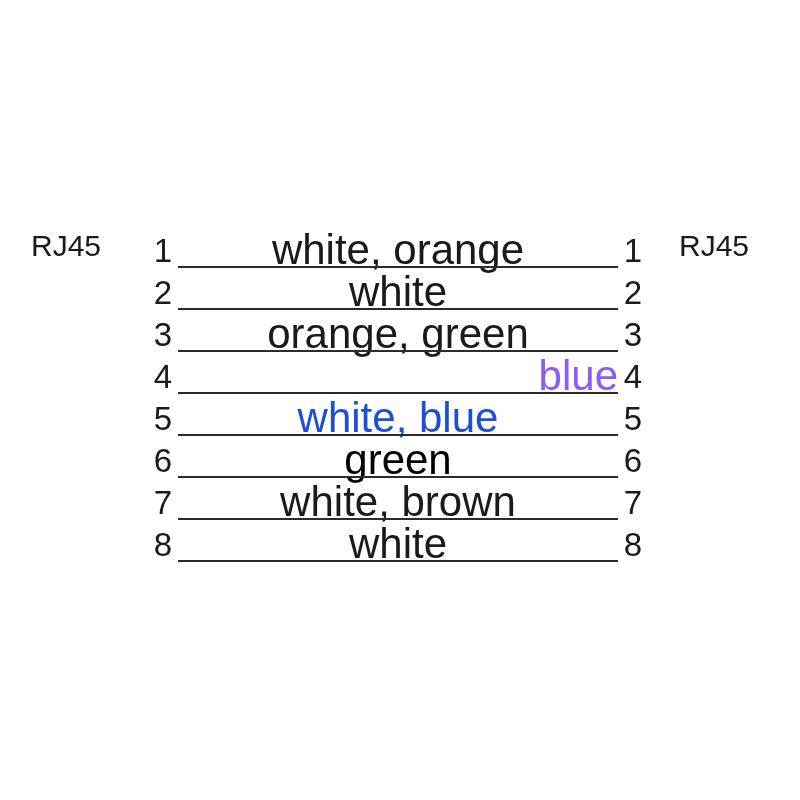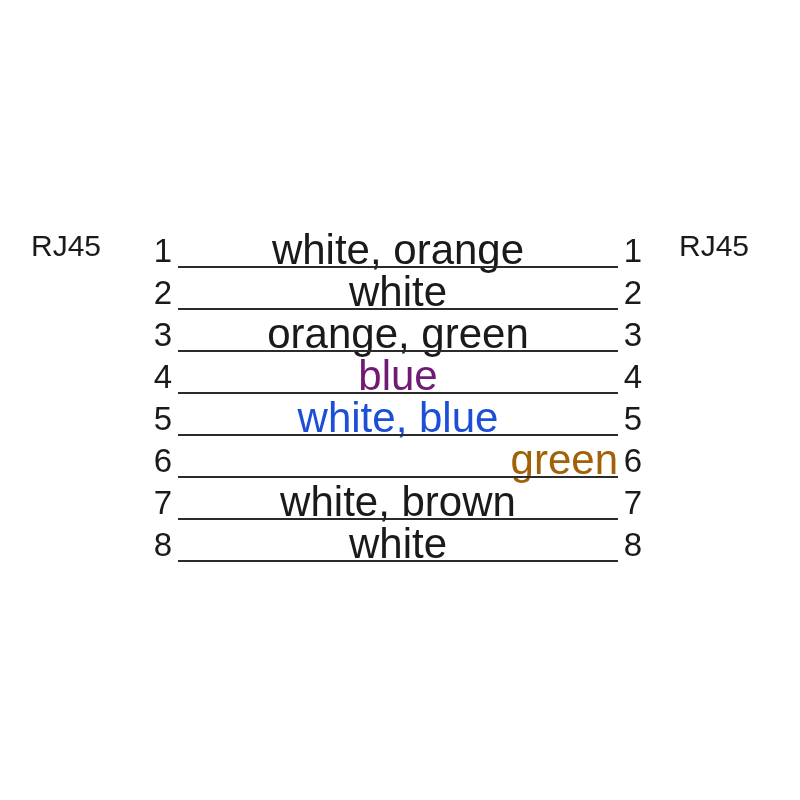--- a/index.html
+++ b/index.html
@@ -111,33 +111,33 @@
         <div class="pin-number left" style="color: rgb(26, 26, 26);">2</div>
         <div class="pin-number right" style="color: rgb(26, 26, 26);">2</div>
       </div>
       <div class="pin-row" style="top: 350px;">
         <div class="wire-label" style="color: rgb(26, 26, 26);">orange, green</div>
         <div class="wire-line" style="border-top-color: rgb(43, 43, 43);"></div>
         <div class="pin-number left" style="color: rgb(26, 26, 26);">3</div>
         <div class="pin-number right" style="color: rgb(26, 26, 26);">3</div>
       </div>
       <div class="pin-row" style="top: 392px;">
-        <div class="wire-label" style="color: #701a75;">blue</div>
+        <div class="wire-label" style="color: #8b5cf6; text-align: right;">blue</div>
         <div class="wire-line" style="border-top-color: rgb(43, 43, 43);"></div>
         <div class="pin-number left" style="color: rgb(26, 26, 26);">4</div>
         <div class="pin-number right" style="color: rgb(26, 26, 26);">4</div>
       </div>
       <div class="pin-row" style="top: 434px;">
         <div class="wire-label" style="color: #1d4ed8;">white, blue</div>
         <div class="wire-line" style="border-top-color: rgb(43, 43, 43);"></div>
         <div class="pin-number left" style="color: rgb(26, 26, 26);">5</div>
         <div class="pin-number right" style="color: rgb(26, 26, 26);">5</div>
       </div>
       <div class="pin-row" style="top: 476px;">
-        <div class="wire-label" style="color: #a16207; text-align: right;">green</div>
+        <div class="wire-label" style="color: #000000;">green</div>
         <div class="wire-line" style="border-top-color: rgb(43, 43, 43);"></div>
         <div class="pin-number left" style="color: rgb(26, 26, 26);">6</div>
         <div class="pin-number right" style="color: rgb(26, 26, 26);">6</div>
       </div>
       <div class="pin-row" style="top: 518px;">
         <div class="wire-label" style="color: rgb(26, 26, 26);">white, brown</div>
         <div class="wire-line" style="border-top-color: rgb(43, 43, 43);"></div>
         <div class="pin-number left" style="color: rgb(26, 26, 26);">7</div>
         <div class="pin-number right" style="color: rgb(26, 26, 26);">7</div>
       </div>

